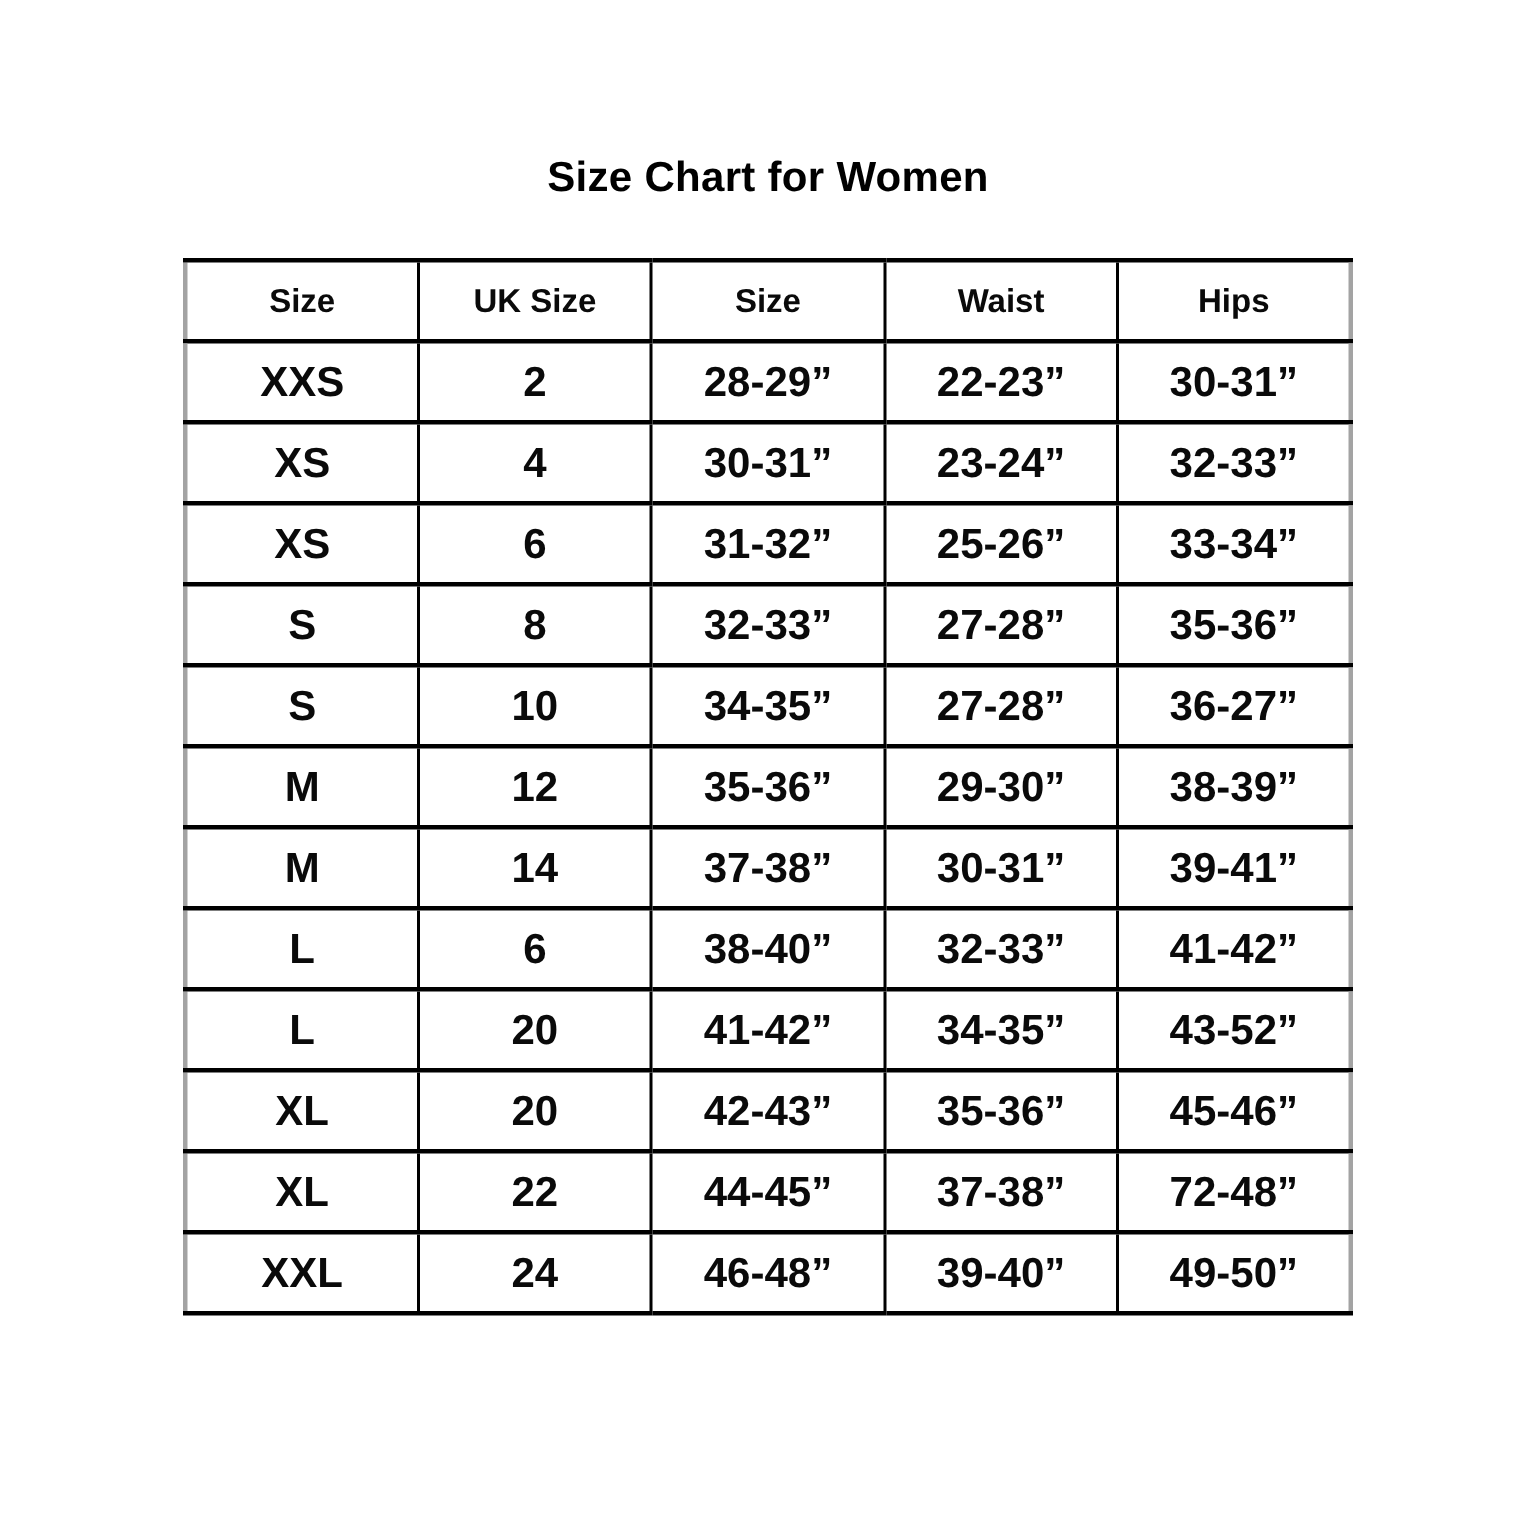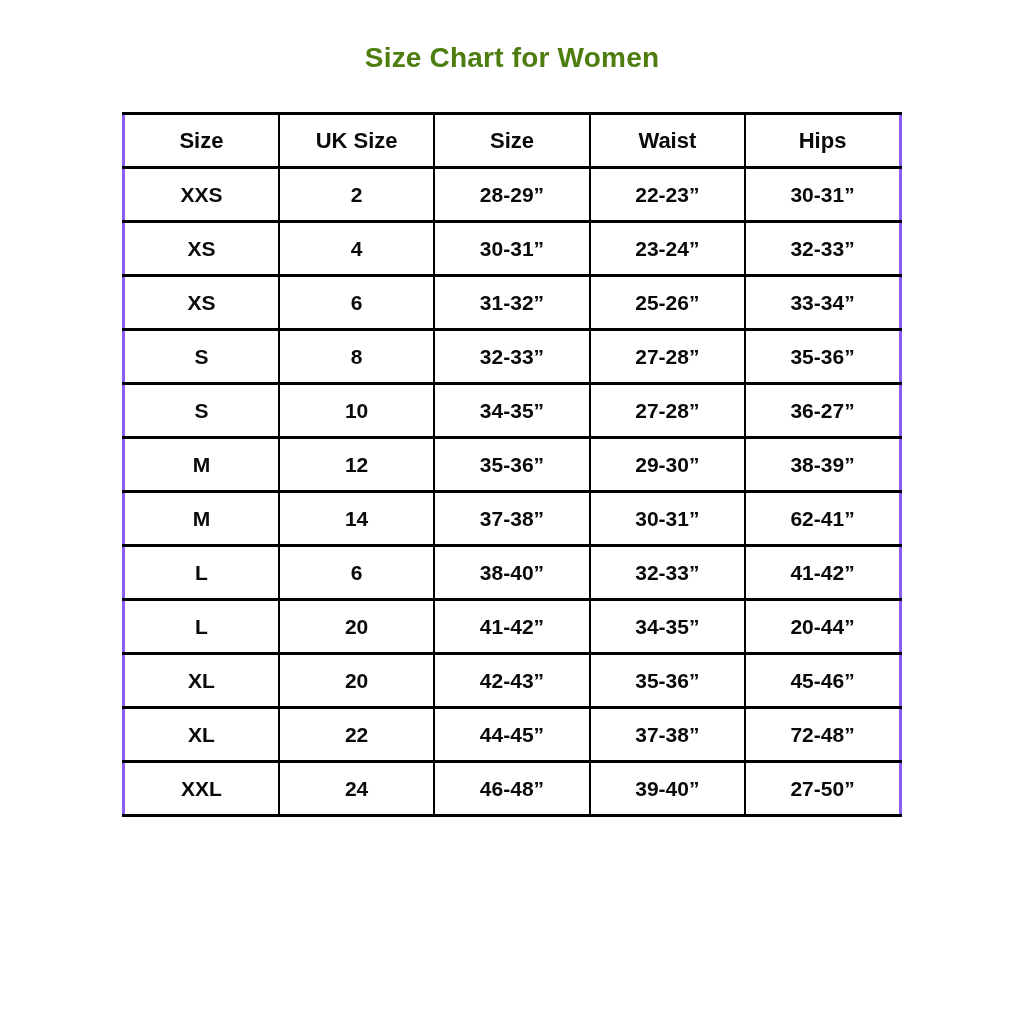--- a/index.html
+++ b/index.html
@@ -11,52 +11,52 @@
     position: relative;
     width: 1024px;
     height: 1024px;
     background: #ffffff;
     font-family: "Liberation Sans", sans-serif;
     color: #000000;
     overflow: hidden;
   }
   .page-title {
     margin: 0;
-    padding-top: 42px;
+    padding-top: 102px;
     text-align: center;
     font-size: 28px;
     font-weight: bold;
     letter-spacing: 0.2px;
-    color: #4d7c0f;
+    color: #000000;
   }
   table.size-chart {
     width: 780px;
     margin: 38px auto 0 auto;
     border-collapse: collapse;
     table-layout: fixed;
-    border: 3px solid #8b5cf6;
+    border: 3px solid #a3a3a3;
   }
   table.size-chart th,
   table.size-chart td {
     border-left: 2px solid #000000;
     border-right: 2px solid #000000;
     border-top: 3px solid #000000;
     border-bottom: 3px solid #000000;
     height: 51px;
     text-align: center;
     vertical-align: middle;
     font-weight: bold;
     padding: 0;
     color: #0a0a0a;
   }
   table.size-chart th {
     font-size: 22px;
   }
   table.size-chart td {
-    font-size: 21px;
+    font-size: 28px;
   }
 </style>
 </head>
 <body>
 
 <div class="page">
   <h1 class="page-title">Size Chart for Women</h1>
 
   <table class="size-chart">
     <thead>
@@ -109,52 +109,52 @@
           <td>12</td>
           <td>35-36”</td>
           <td>29-30”</td>
           <td>38-39”</td>
         </tr>
         <tr>
           <td>M</td>
           <td>14</td>
           <td>37-38”</td>
           <td>30-31”</td>
-          <td>62-41”</td>
+          <td>39-41”</td>
         </tr>
         <tr>
           <td>L</td>
           <td>6</td>
           <td>38-40”</td>
           <td>32-33”</td>
           <td>41-42”</td>
         </tr>
         <tr>
           <td>L</td>
           <td>20</td>
           <td>41-42”</td>
           <td>34-35”</td>
-          <td>20-44”</td>
+          <td>43-52”</td>
         </tr>
         <tr>
           <td>XL</td>
           <td>20</td>
           <td>42-43”</td>
           <td>35-36”</td>
           <td>45-46”</td>
         </tr>
         <tr>
           <td>XL</td>
           <td>22</td>
           <td>44-45”</td>
           <td>37-38”</td>
           <td>72-48”</td>
         </tr>
         <tr>
           <td>XXL</td>
           <td>24</td>
           <td>46-48”</td>
           <td>39-40”</td>
-          <td>27-50”</td>
+          <td>49-50”</td>
         </tr>
       </tbody>
   </table>
 </div>
 
 </body></html>

